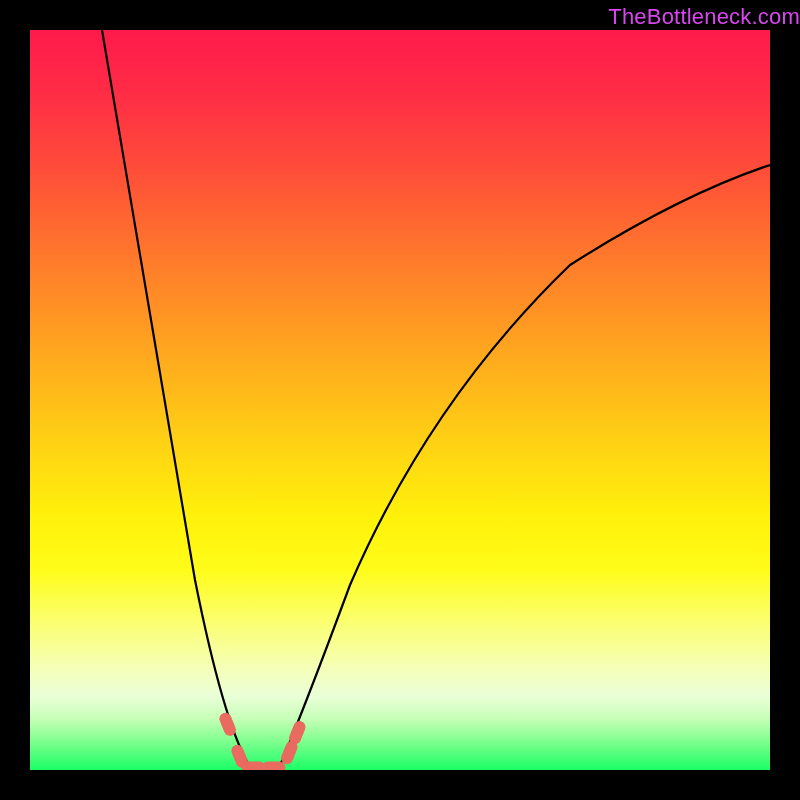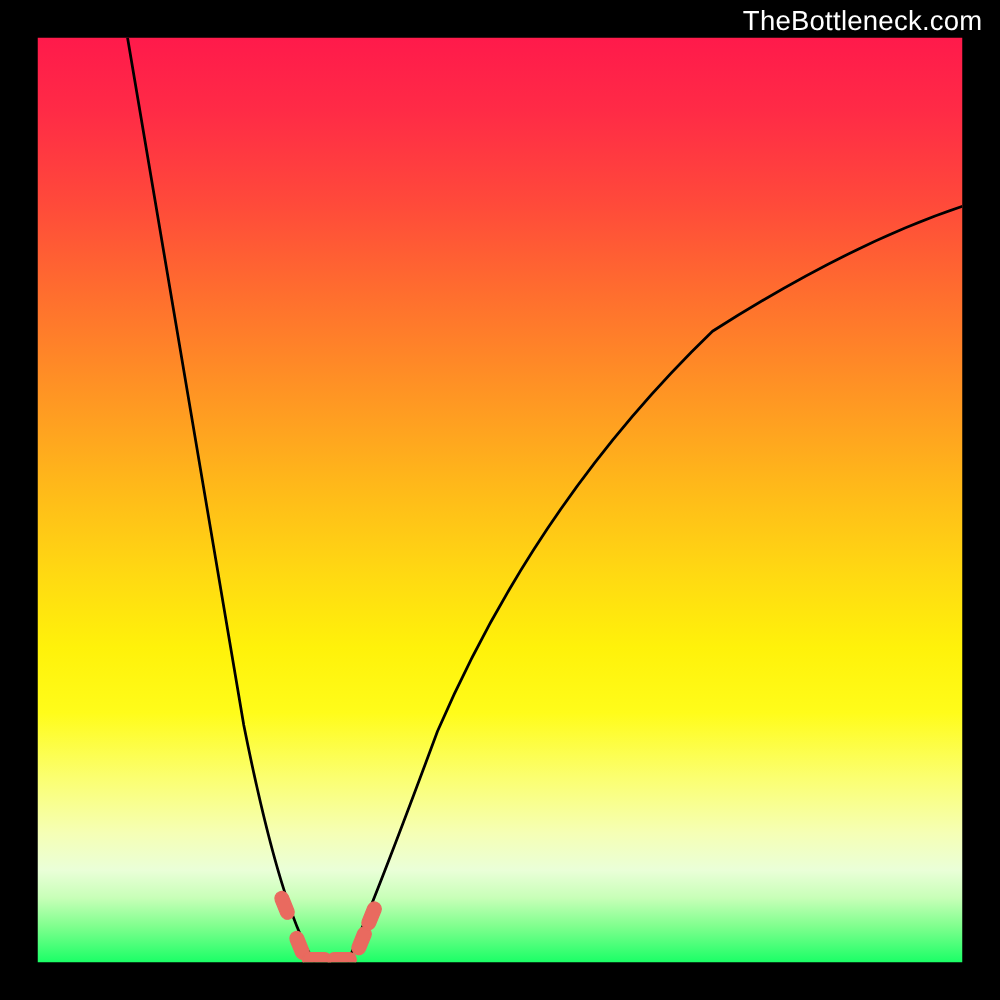--- a/index.html
+++ b/index.html
@@ -36,22 +36,22 @@
       #f5ffb5 86%,
       #eaffd8 90%,
       #c8ffb8 93%,
       #82ff8f 96%,
       #1aff66 100%
     );
   }
   .watermark {
     position: absolute;
     top: 4px;
-    right: 14px;
-    color: #ffffff;
+    right: 0;
+    color: #d946ef;
     font-size: 22px;
     font-weight: 500;
     letter-spacing: 0.2px;
     user-select: none;
   }
   svg.curves {
     position: absolute;
     left: 0; top: 0;
     width: 740px;
     height: 740px;

